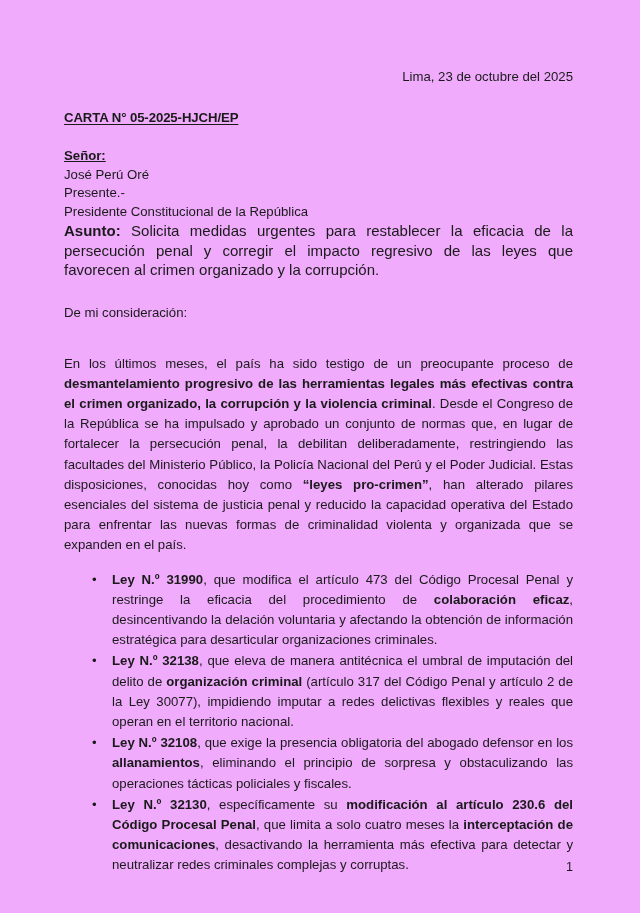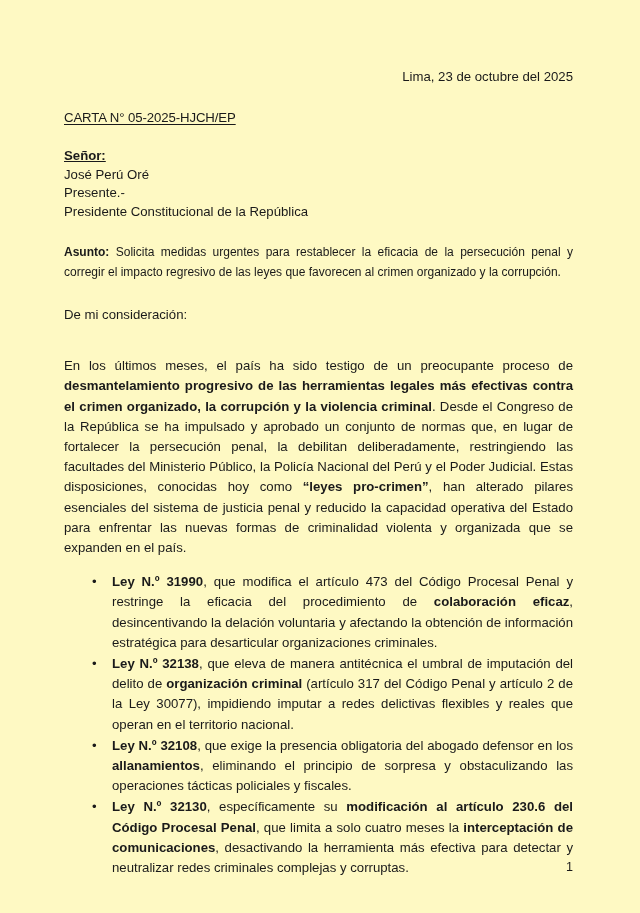--- a/index.html
+++ b/index.html
@@ -12,59 +12,58 @@
     height: 913px;
     position: relative;
     font-family: "Liberation Sans", sans-serif;
     color: #1a1a1a;
     -webkit-font-smoothing: antialiased;
   }
 
   .page {
     position: absolute;
     inset: 0;
-    background: #fef9c3;
+    background: #f0abfc;
   }
 
   .content {
     position: absolute;
     left: 64px;
     top: 0;
     width: 509px;
   }
 
   .date-line {
     margin-top: 68px;
     text-align: right;
     font-size: 13.2px;
     line-height: 18px;
   }
 
   .carta-heading {
     margin-top: 24px;
     font-size: 13.2px;
-    font-weight: normal;
+    font-weight: bold;
     text-decoration: underline;
     text-underline-offset: 2px;
     letter-spacing: -0.1px;
   }
 
   .addressee-block {
     margin-top: 22px;
     font-size: 13.2px;
     line-height: 18.6px;
   }
   .addressee-block .senor {
     font-weight: bold;
     text-decoration: underline;
   }
 
   .asunto-block {
-    margin-top: 22px;
-    font-size: 12px;
+    font-size: 15px;
     line-height: 19.4px;
     text-align: justify;
   }
 
   .salutation {
     margin-top: 23px;
     font-size: 13.2px;
     line-height: 19px;
   }
 

